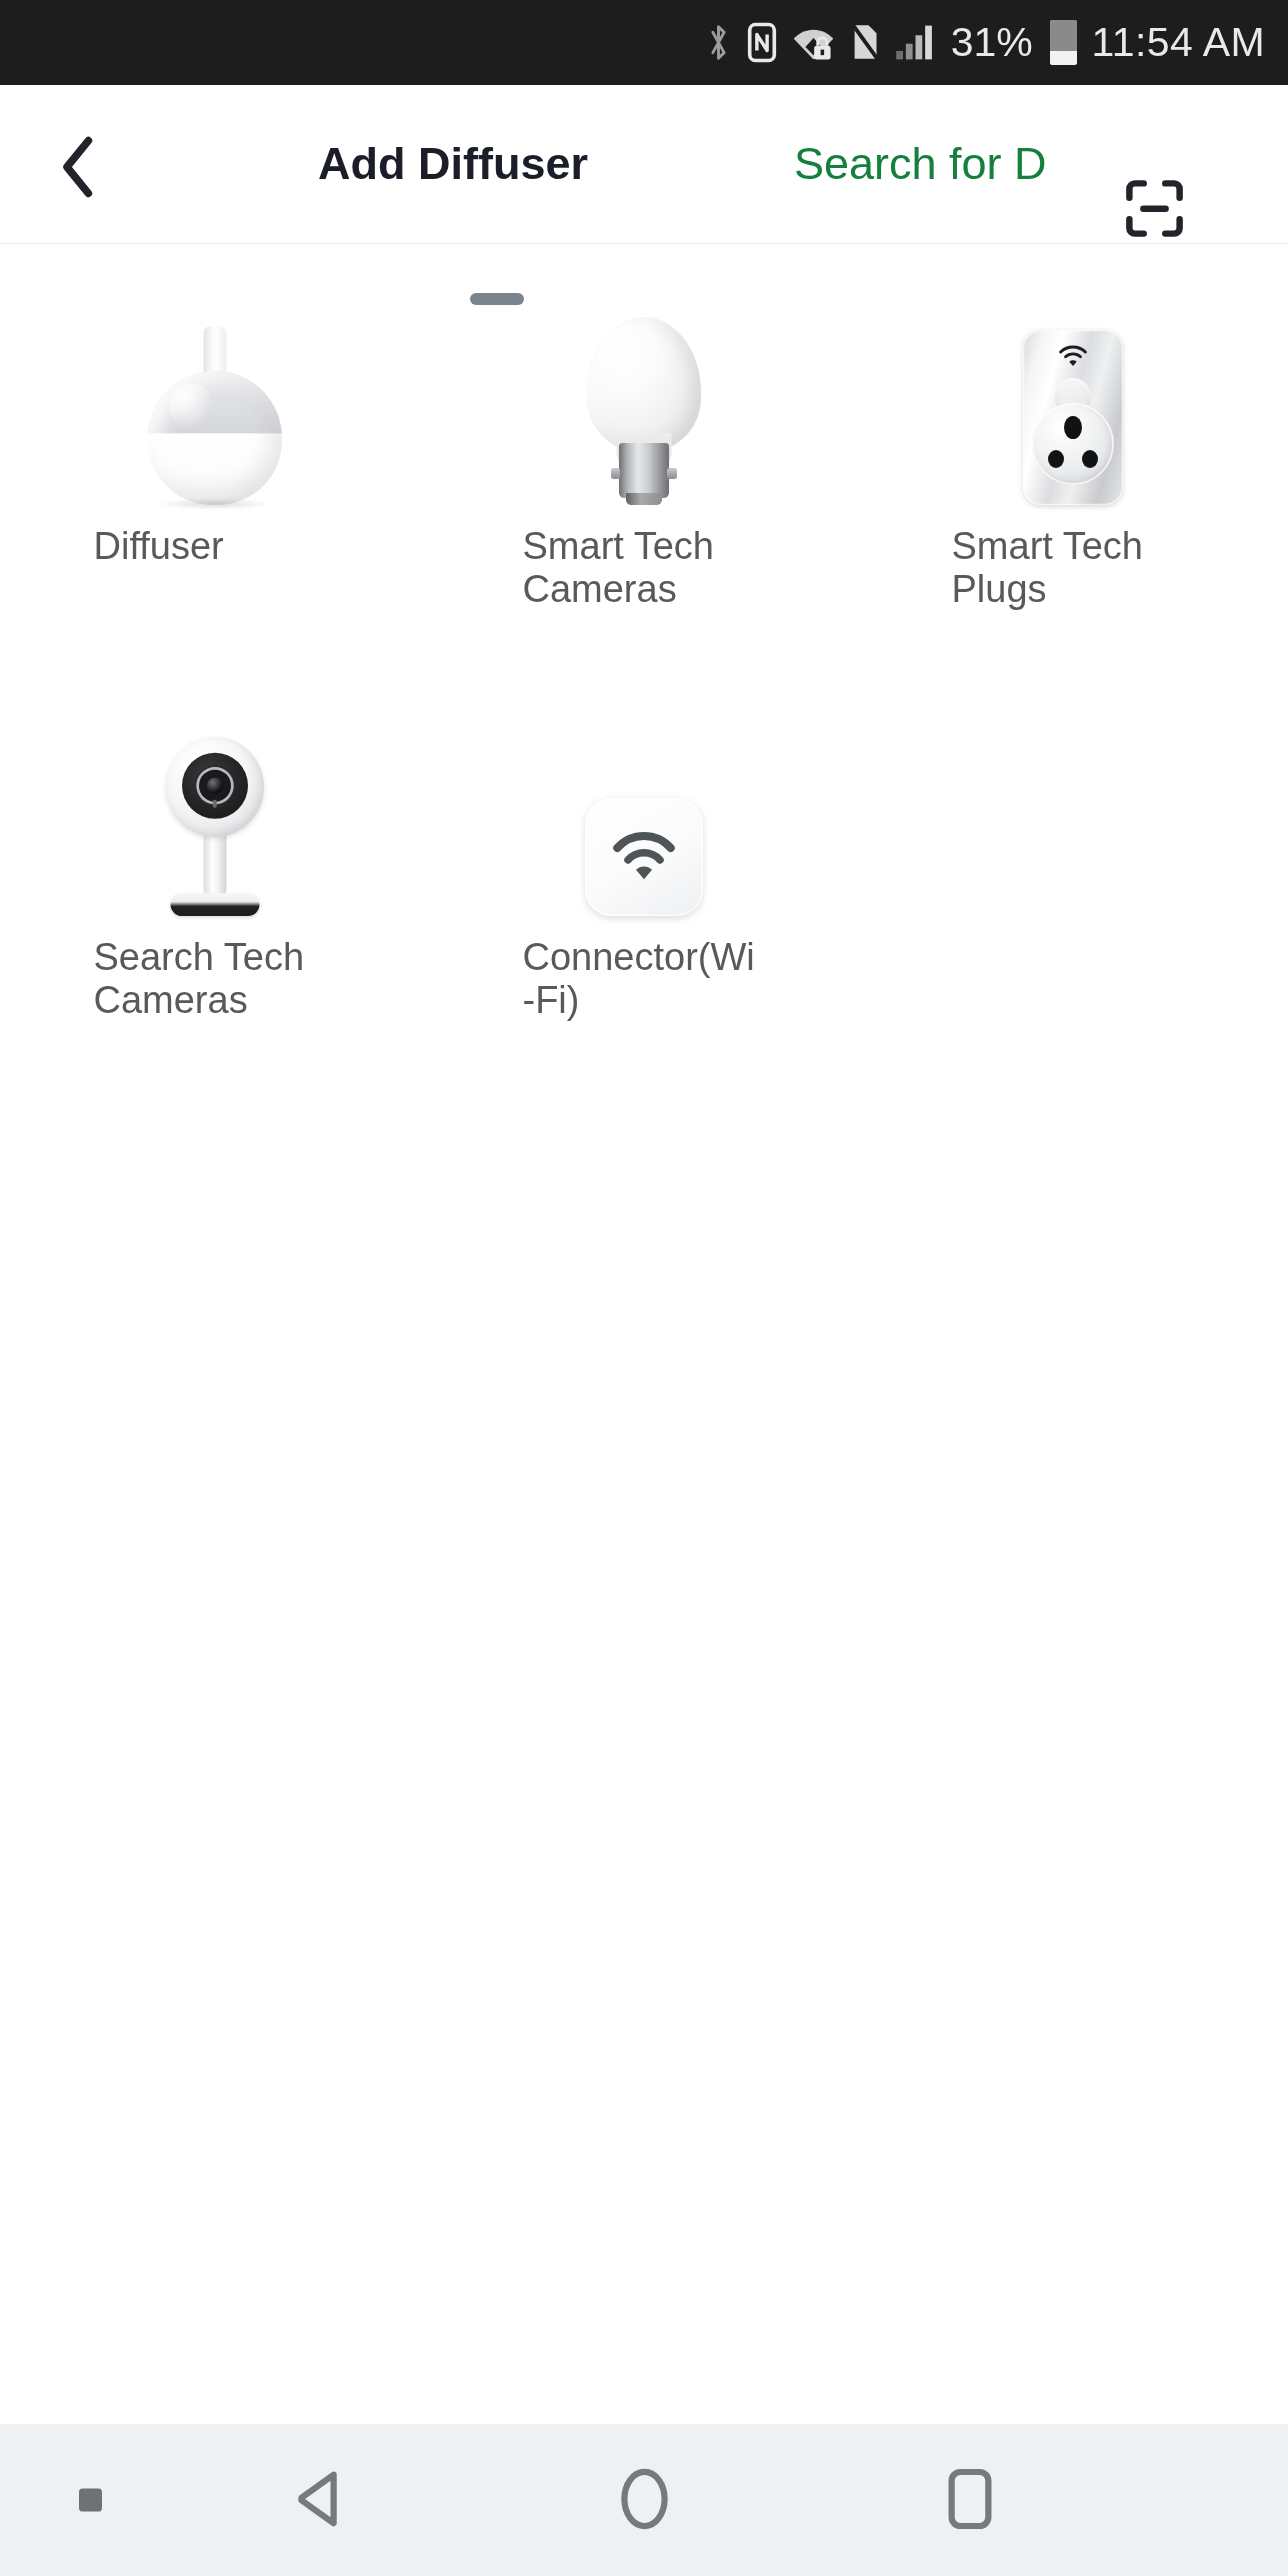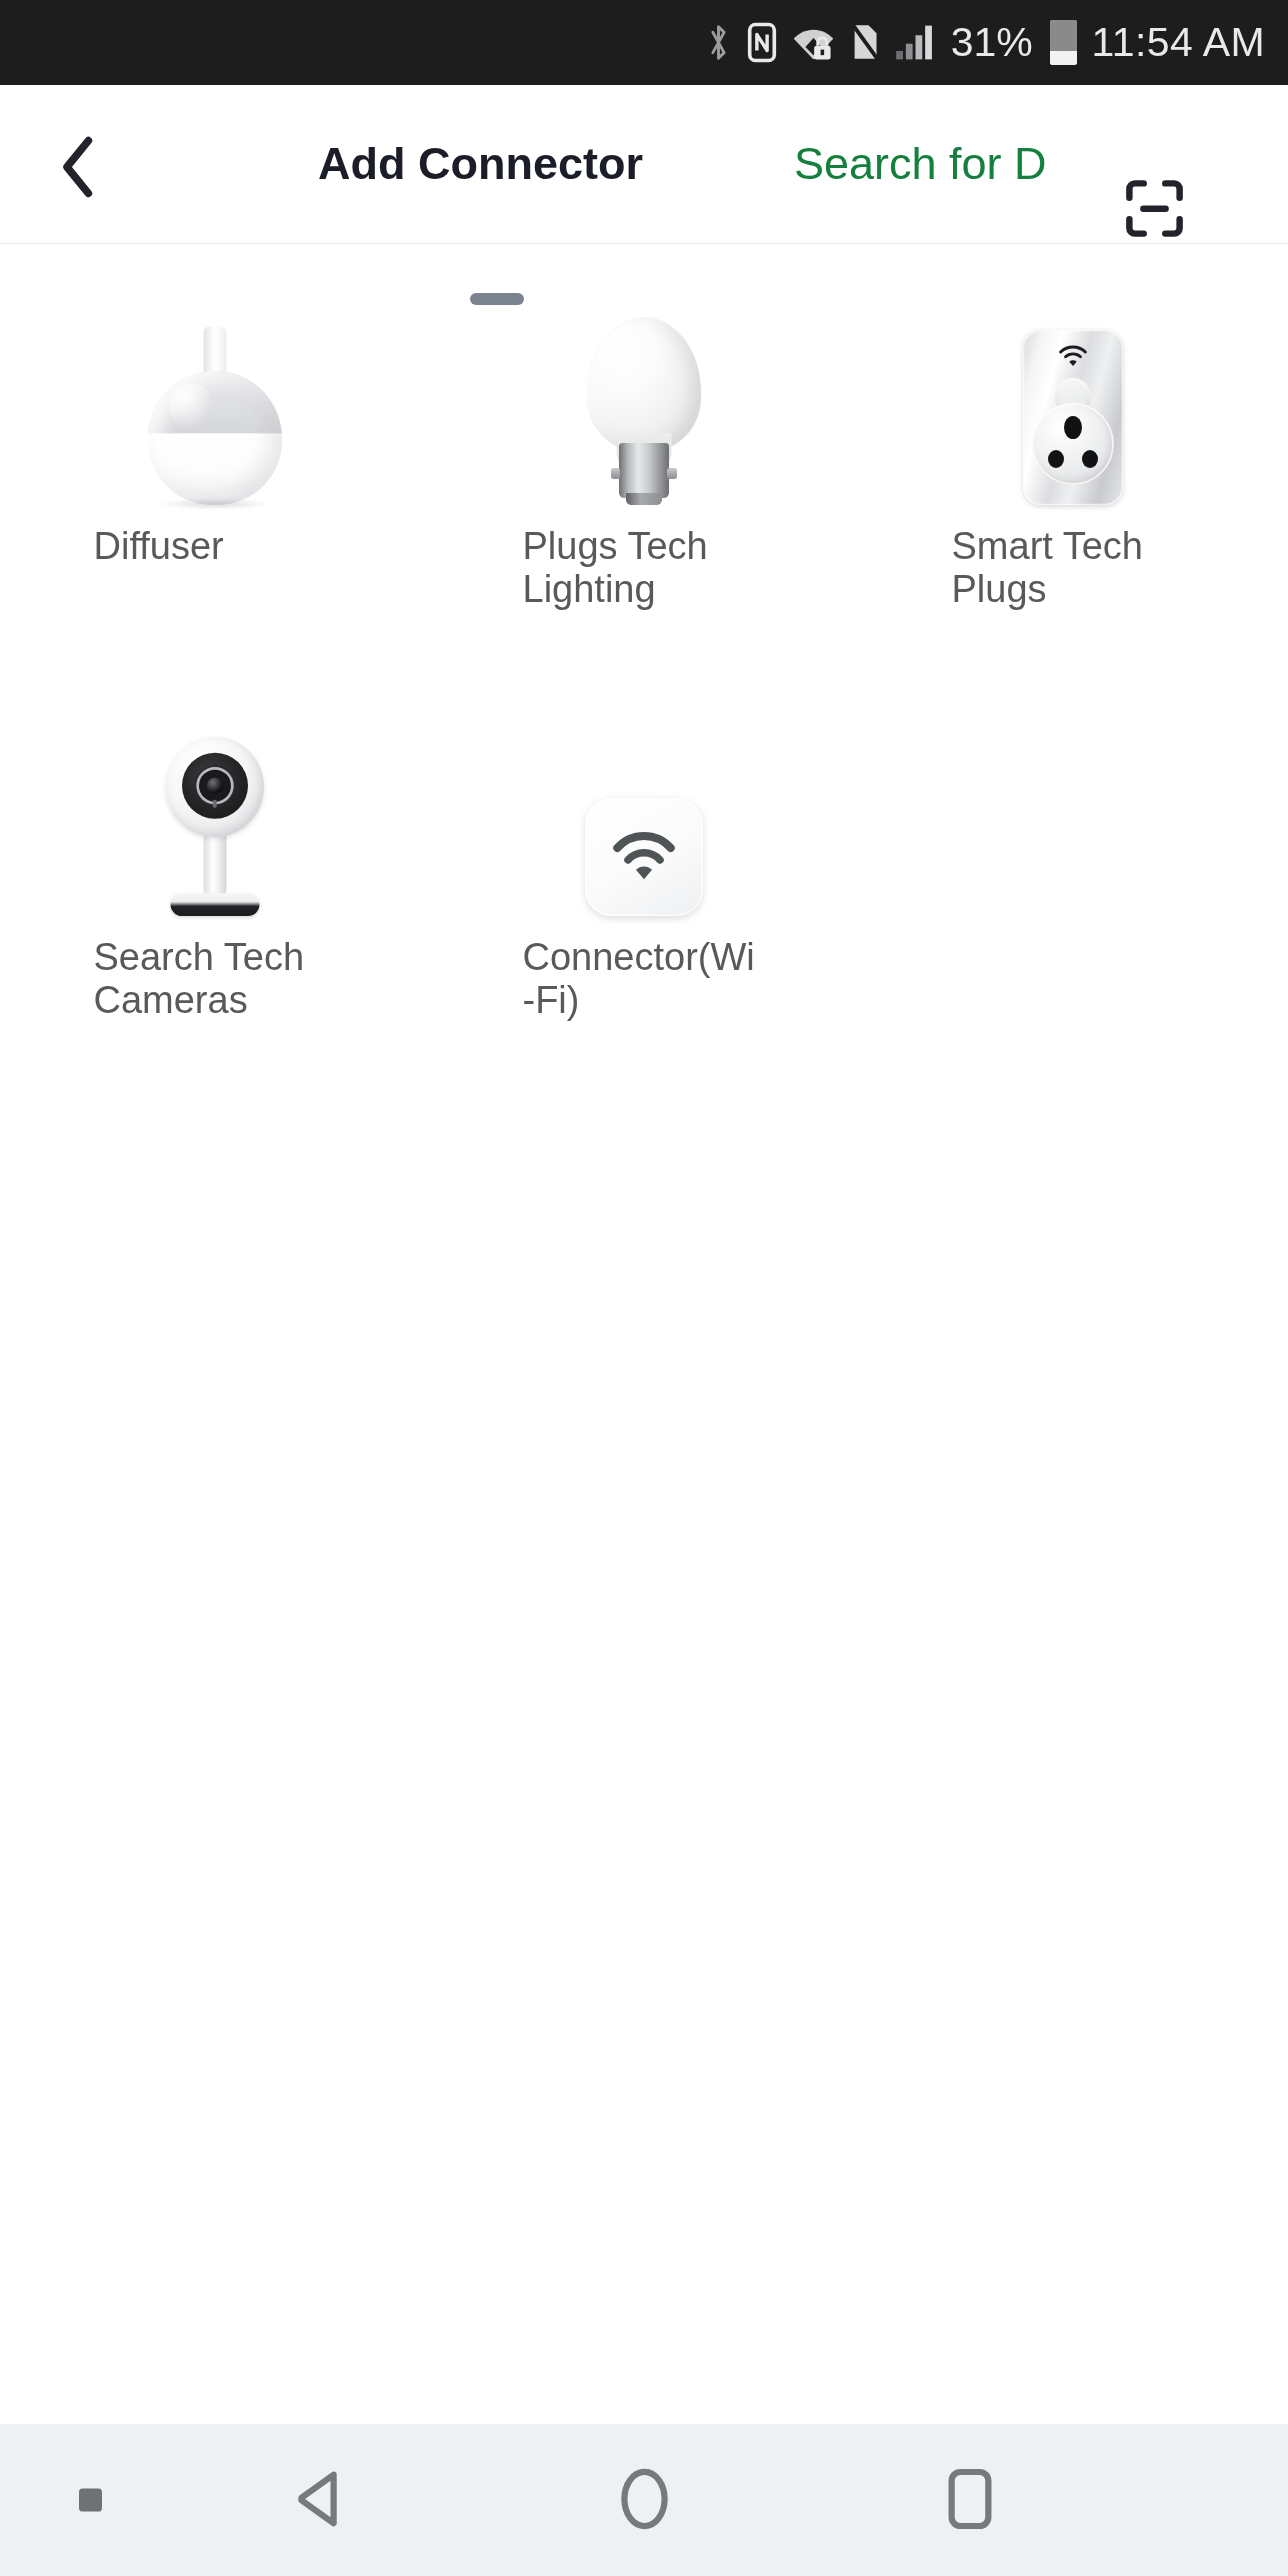--- a/index.html
+++ b/index.html
@@ -347,21 +347,21 @@
 
     <div class="back-btn">
       <span>
         <svg width="41" height="66" viewBox="0 0 24 40">
           <path d="M18 4 L5 20 L18 36" fill="none" stroke="#23242b" stroke-width="4.6" stroke-linecap="round" stroke-linejoin="round"></path>
         </svg>
       </span>
     </div>
 
     <div class="tabs">
-      <div class="tab tab-active">Add Connector</div>
+      <div class="tab tab-active">Add Diffuser</div>
       <div class="tab tab-inactive">Search for D</div>
     </div>
     <div class="tab-underline"></div>
 
     <div class="scan-btn">
       <span>
         <svg width="61" height="61" viewBox="0 0 34 34">
           <path d="M3 11 V6 a3 3 0 0 1 3-3 h5" fill="none" stroke="#23242b" stroke-width="3.6" stroke-linecap="round"></path>
           <path d="M23 3 h5 a3 3 0 0 1 3 3 v5" fill="none" stroke="#23242b" stroke-width="3.6" stroke-linecap="round"></path>
           <path d="M31 23 v5 a3 3 0 0 1 -3 3 h-5" fill="none" stroke="#23242b" stroke-width="3.6" stroke-linecap="round"></path>
@@ -386,21 +386,21 @@
     </div>
 
     <div class="cell">
       <div class="art">
         <div class="bulb-wrap">
           <div class="bulb-glass"></div>
           <div class="bulb-cap"></div>
           <div class="bulb-base"></div>
         </div>
       </div>
-      <div class="cap">Plugs Tech Lighting</div>
+      <div class="cap">Smart Tech Cameras</div>
     </div>
 
     <div class="cell">
       <div class="art">
         <div class="plug-wrap">
           <span class="plug-wifi">
             <svg width="30" height="23" viewBox="0 0 34 26">
               <path d="M3 9 A20 20 0 0 1 31 9" fill="none" stroke="#1b1c1e" stroke-width="3.4" stroke-linecap="round"></path>
               <path d="M8.5 14.5 A12.5 12.5 0 0 1 25.5 14.5" fill="none" stroke="#1b1c1e" stroke-width="3.2" stroke-linecap="round"></path>
               <path d="M17 25 l-4.2-5 a6.2 6.2 0 0 1 8.4 0 Z" fill="#1b1c1e"></path>

